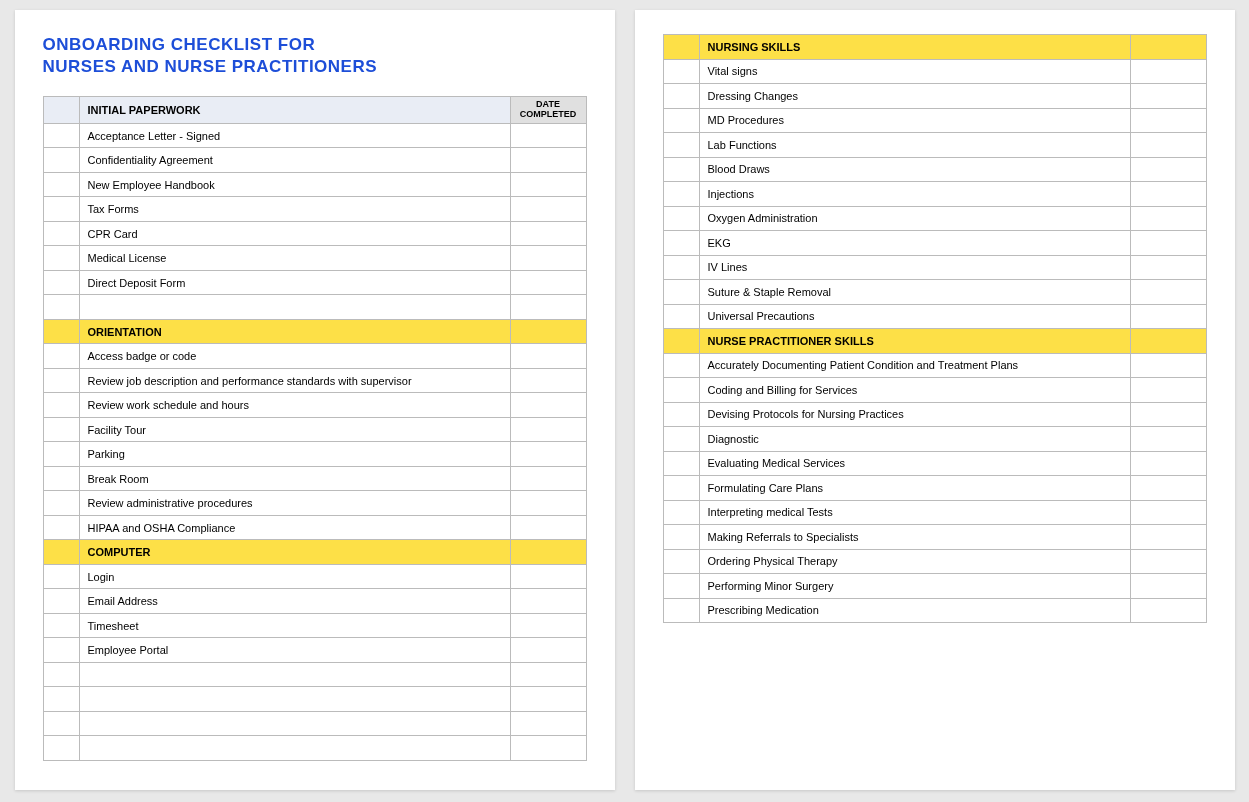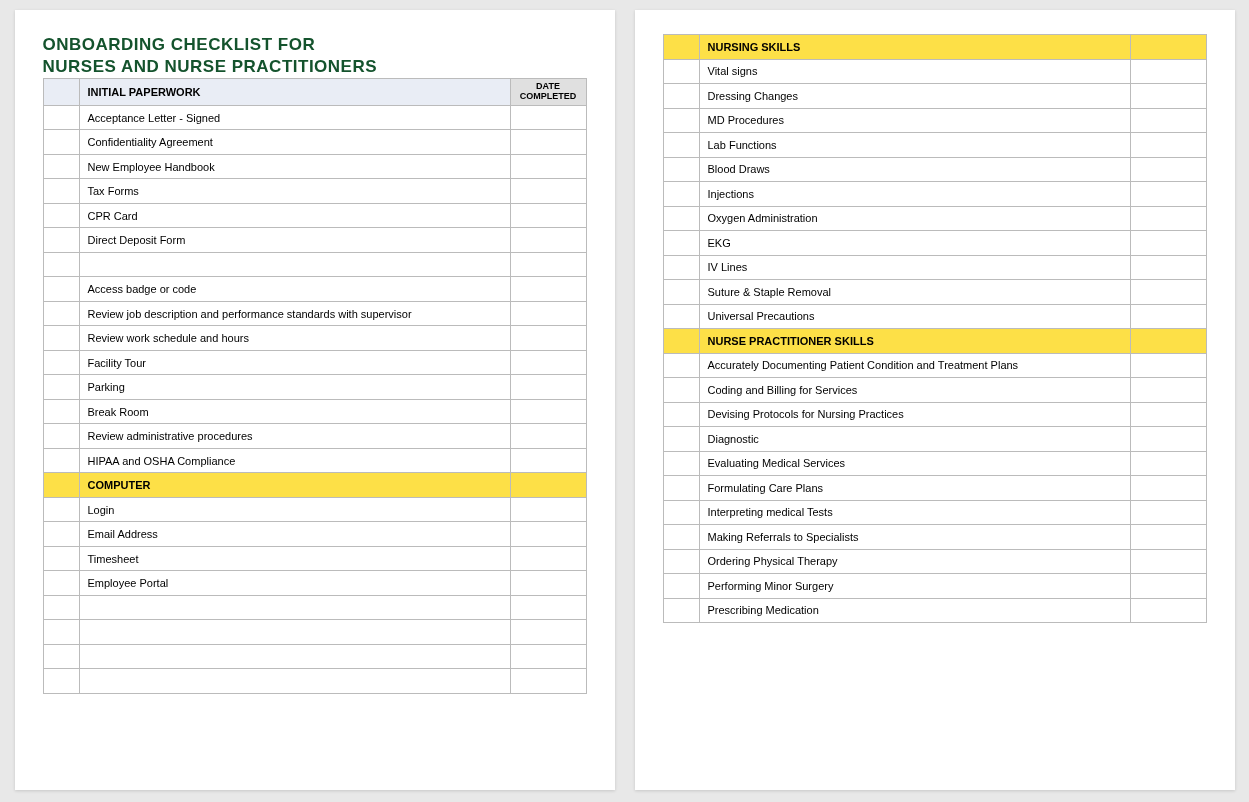--- a/index.html
+++ b/index.html
@@ -18,24 +18,25 @@
     .page {
       background: #fff;
       width: 600px;
       min-height: 780px;
       padding: 24px 28px;
       box-shadow: 0 1px 3px rgba(0,0,0,0.15);
     }
     .title {
       font-size: 17px;
       font-weight: bold;
-      color: #14532d;
+      color: #1d4ed8;
       letter-spacing: 0.5px;
       text-transform: uppercase;
       line-height: 1.3;
+      margin-bottom: 18px;
     }
     table {
       border-collapse: collapse;
       width: 100%;
       font-size: 11px;
     }
     td, th {
       border: 1px solid #bbb;
       padding: 5px 8px;
       height: 24.5px;
@@ -106,29 +107,39 @@
           <td>Tax Forms</td>
           <td class="date-col"></td>
         </tr>
       <tr>
           <td class="checkbox-col"></td>
           <td>CPR Card</td>
           <td class="date-col"></td>
         </tr>
       <tr>
           <td class="checkbox-col"></td>
+          <td>Medical License</td>
+          <td class="date-col"></td>
+        </tr>
+      <tr>
+          <td class="checkbox-col"></td>
           <td>Direct Deposit Form</td>
           <td class="date-col"></td>
         </tr>
       <tr>
           <td class="checkbox-col"></td>
           <td></td>
           <td class="date-col"></td>
         </tr>
 
+      <tr class="section-header">
+        <td class="checkbox-col"></td>
+        <td>ORIENTATION</td>
+        <td class="date-col"></td>
+      </tr>
       <tr>
           <td class="checkbox-col"></td>
           <td>Access badge or code</td>
           <td class="date-col"></td>
         </tr>
       <tr>
           <td class="checkbox-col"></td>
           <td>Review job description and performance standards with supervisor</td>
           <td class="date-col"></td>
         </tr>

